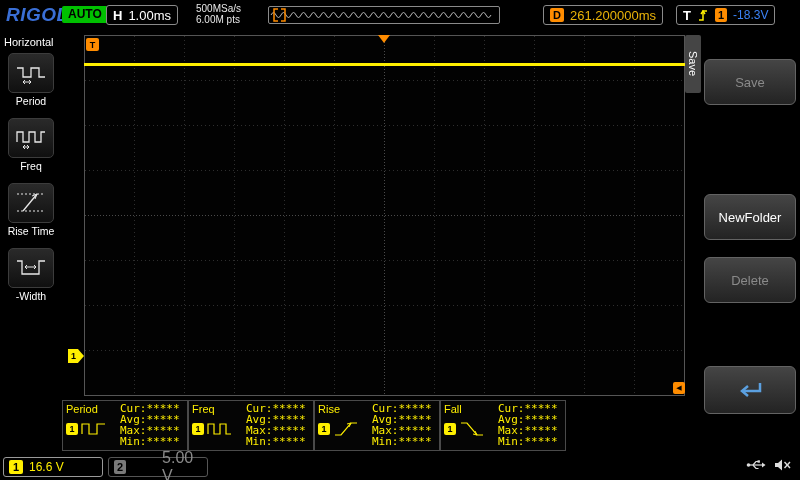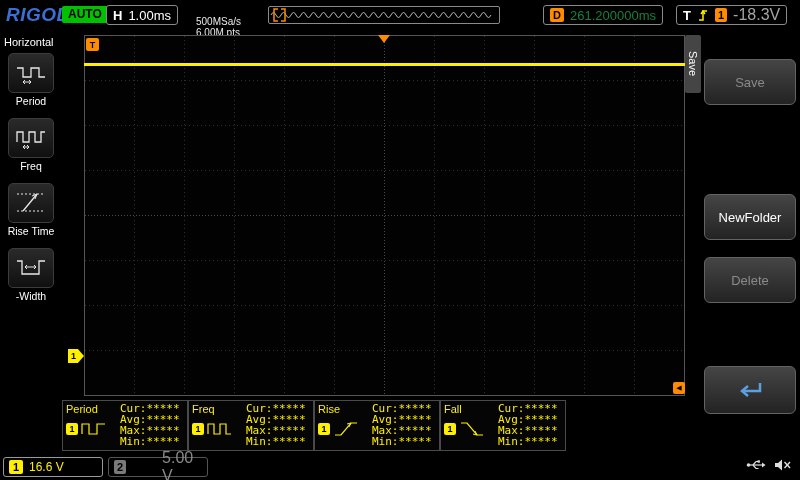--- a/index.html
+++ b/index.html
@@ -10,30 +10,30 @@
   .topbar{position:absolute;left:0;top:0;width:800px;height:30px;background:#000;}
   .logo{position:absolute;left:6px;top:4px;font-size:19px;font-weight:bold;font-style:italic;
         color:#3a6fd6;letter-spacing:.5px;}
   .run-status{position:absolute;left:62px;top:6px;background:#00c000;color:#000;
         font-size:12px;font-weight:bold;padding:1px 6px 2px;border-radius:2px;}
   .tb-box{position:absolute;top:5px;height:20px;border:1px solid #8a8a8a;border-radius:3px;
         background:#000;display:flex;align-items:center;padding:0 6px;gap:6px;box-sizing:border-box;}
   .h-group{left:106px;}
   .h-label{font-weight:bold;font-size:13px;color:#fff;}
   .h-value{font-size:13px;color:#fff;}
-  .rates{position:absolute;left:196px;top:16px;font-size:10px;line-height:11px;color:#e8e8e8;}
+  .rates{position:absolute;left:196px;top:3px;font-size:10px;line-height:11px;color:#e8e8e8;}
   .preview{position:absolute;left:268px;top:6px;width:232px;height:18px;border:1px solid #8a8a8a;
         border-radius:2px;box-sizing:border-box;background:#000;}
   .d-group{left:543px;}
   .badge-orange{background:#ff8c00;color:#000;font-size:11px;font-weight:bold;
         padding:0 3px;border-radius:2px;line-height:14px;}
-  .d-value{font-size:13px;color:#15803d;text-align:center;}
+  .d-value{font-size:13px;color:#eab308;text-align:center;}
   .t-group{left:676px;}
   .t-label{font-weight:bold;font-size:13px;color:#fff;}
-  .t-level{font-size:16px;color:#a3a3a3;}
+  .t-level{font-size:12px;color:#3b82f6;}
 
   
   .sidebar{position:absolute;left:0;top:30px;width:62px;height:424px;}
   .sb-title{padding:6px 0 2px 4px;font-size:11px;color:#fff;}
   .sb-item{height:65px;display:flex;flex-direction:column;align-items:center;justify-content:flex-start;
         padding-top:3px;box-sizing:border-box;}
   .sb-tile{width:44px;height:38px;background:linear-gradient(#2a2a2a,#101010);
         border:1px solid #3c3c3c;border-radius:5px;display:flex;align-items:center;justify-content:center;}
   .sb-label{font-size:10.5px;color:#fff;margin-top:2px;white-space:nowrap;}
 

